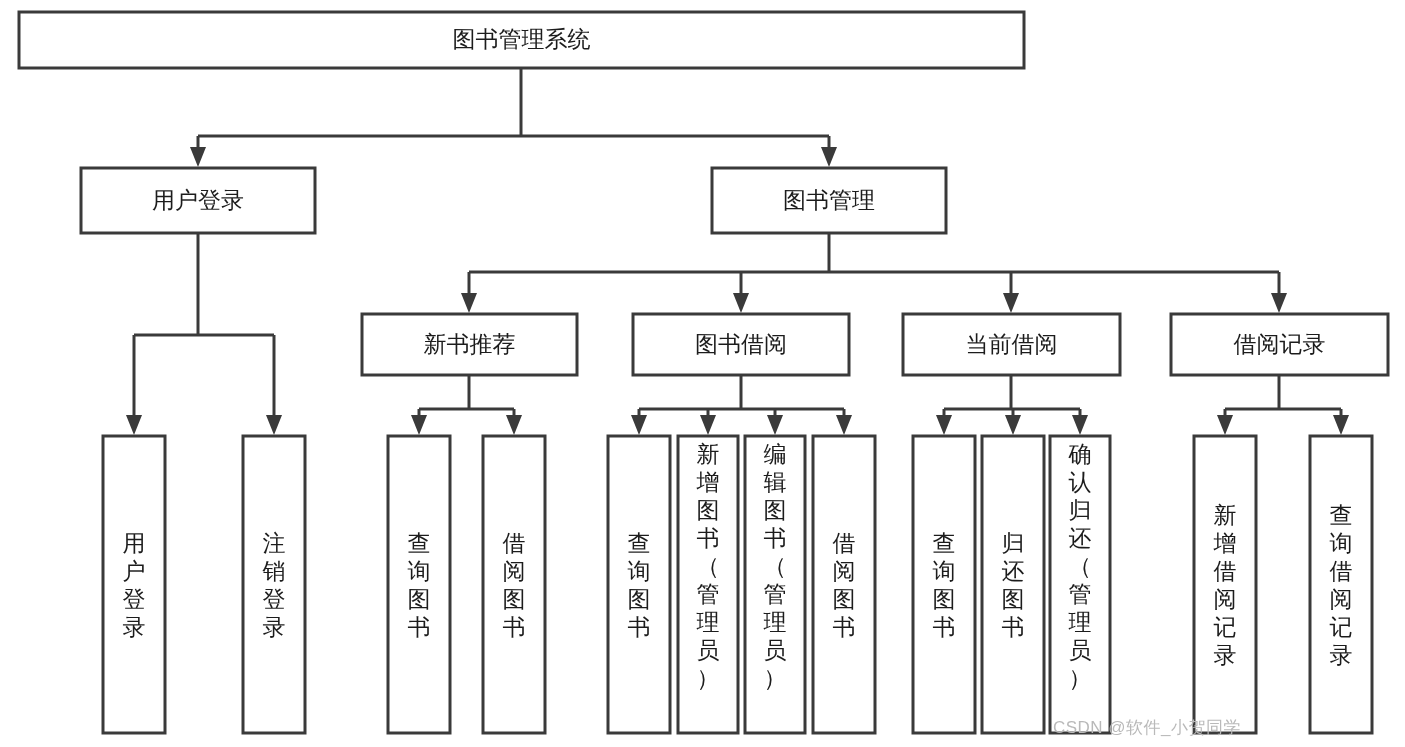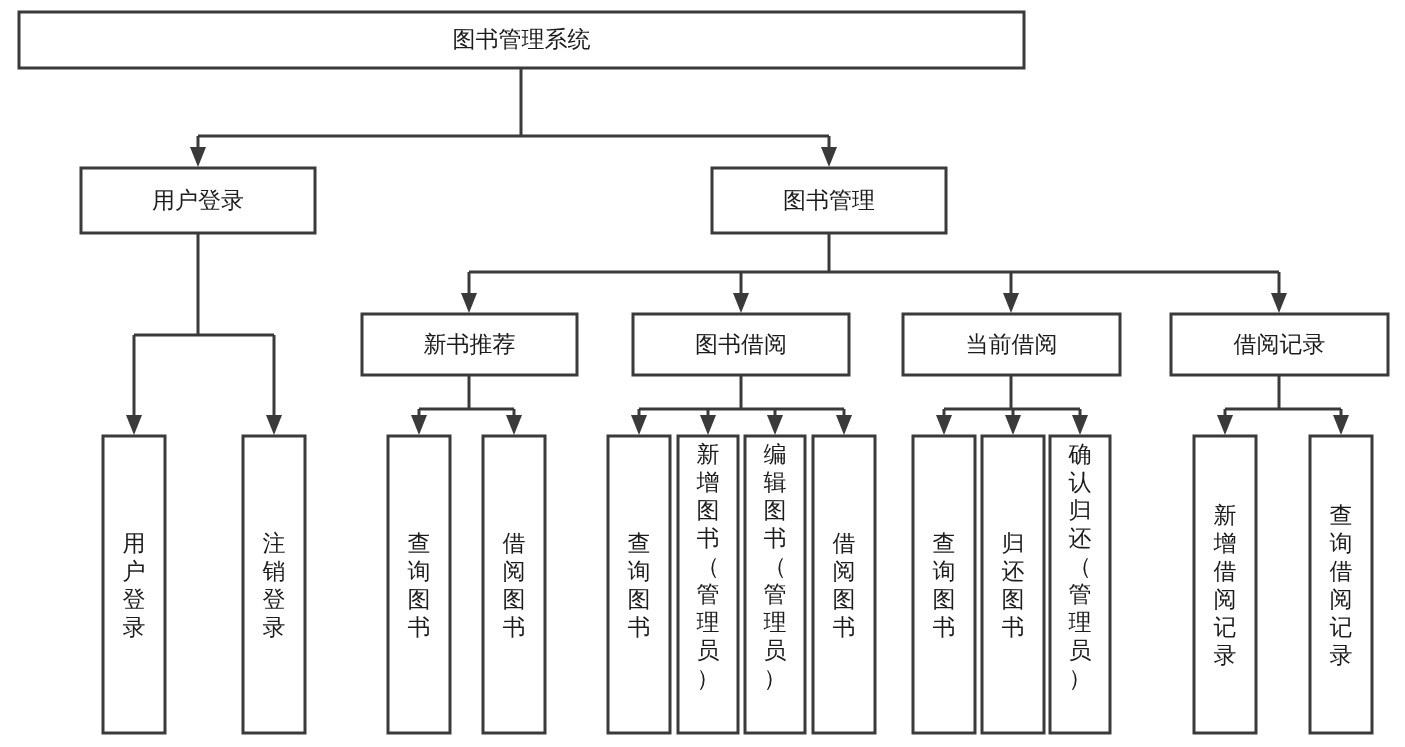--- a/index.html
+++ b/index.html
@@ -269,13 +269,14 @@
           <rect x="1310" y="436" width="62" height="297" class="node-box"></rect>
           <text x="1341" y="522.5" class="node-label-v">查</text>
           <text x="1341" y="550.5" class="node-label-v">询</text>
           <text x="1341" y="578.5" class="node-label-v">借</text>
           <text x="1341" y="606.5" class="node-label-v">阅</text>
           <text x="1341" y="634.5" class="node-label-v">记</text>
           <text x="1341" y="662.5" class="node-label-v">录</text>
         </g>
       </g>
   </svg>
+  <div class="watermark-text">CSDN @软件_小贺同学</div>
 </div>
 
 </body></html>

